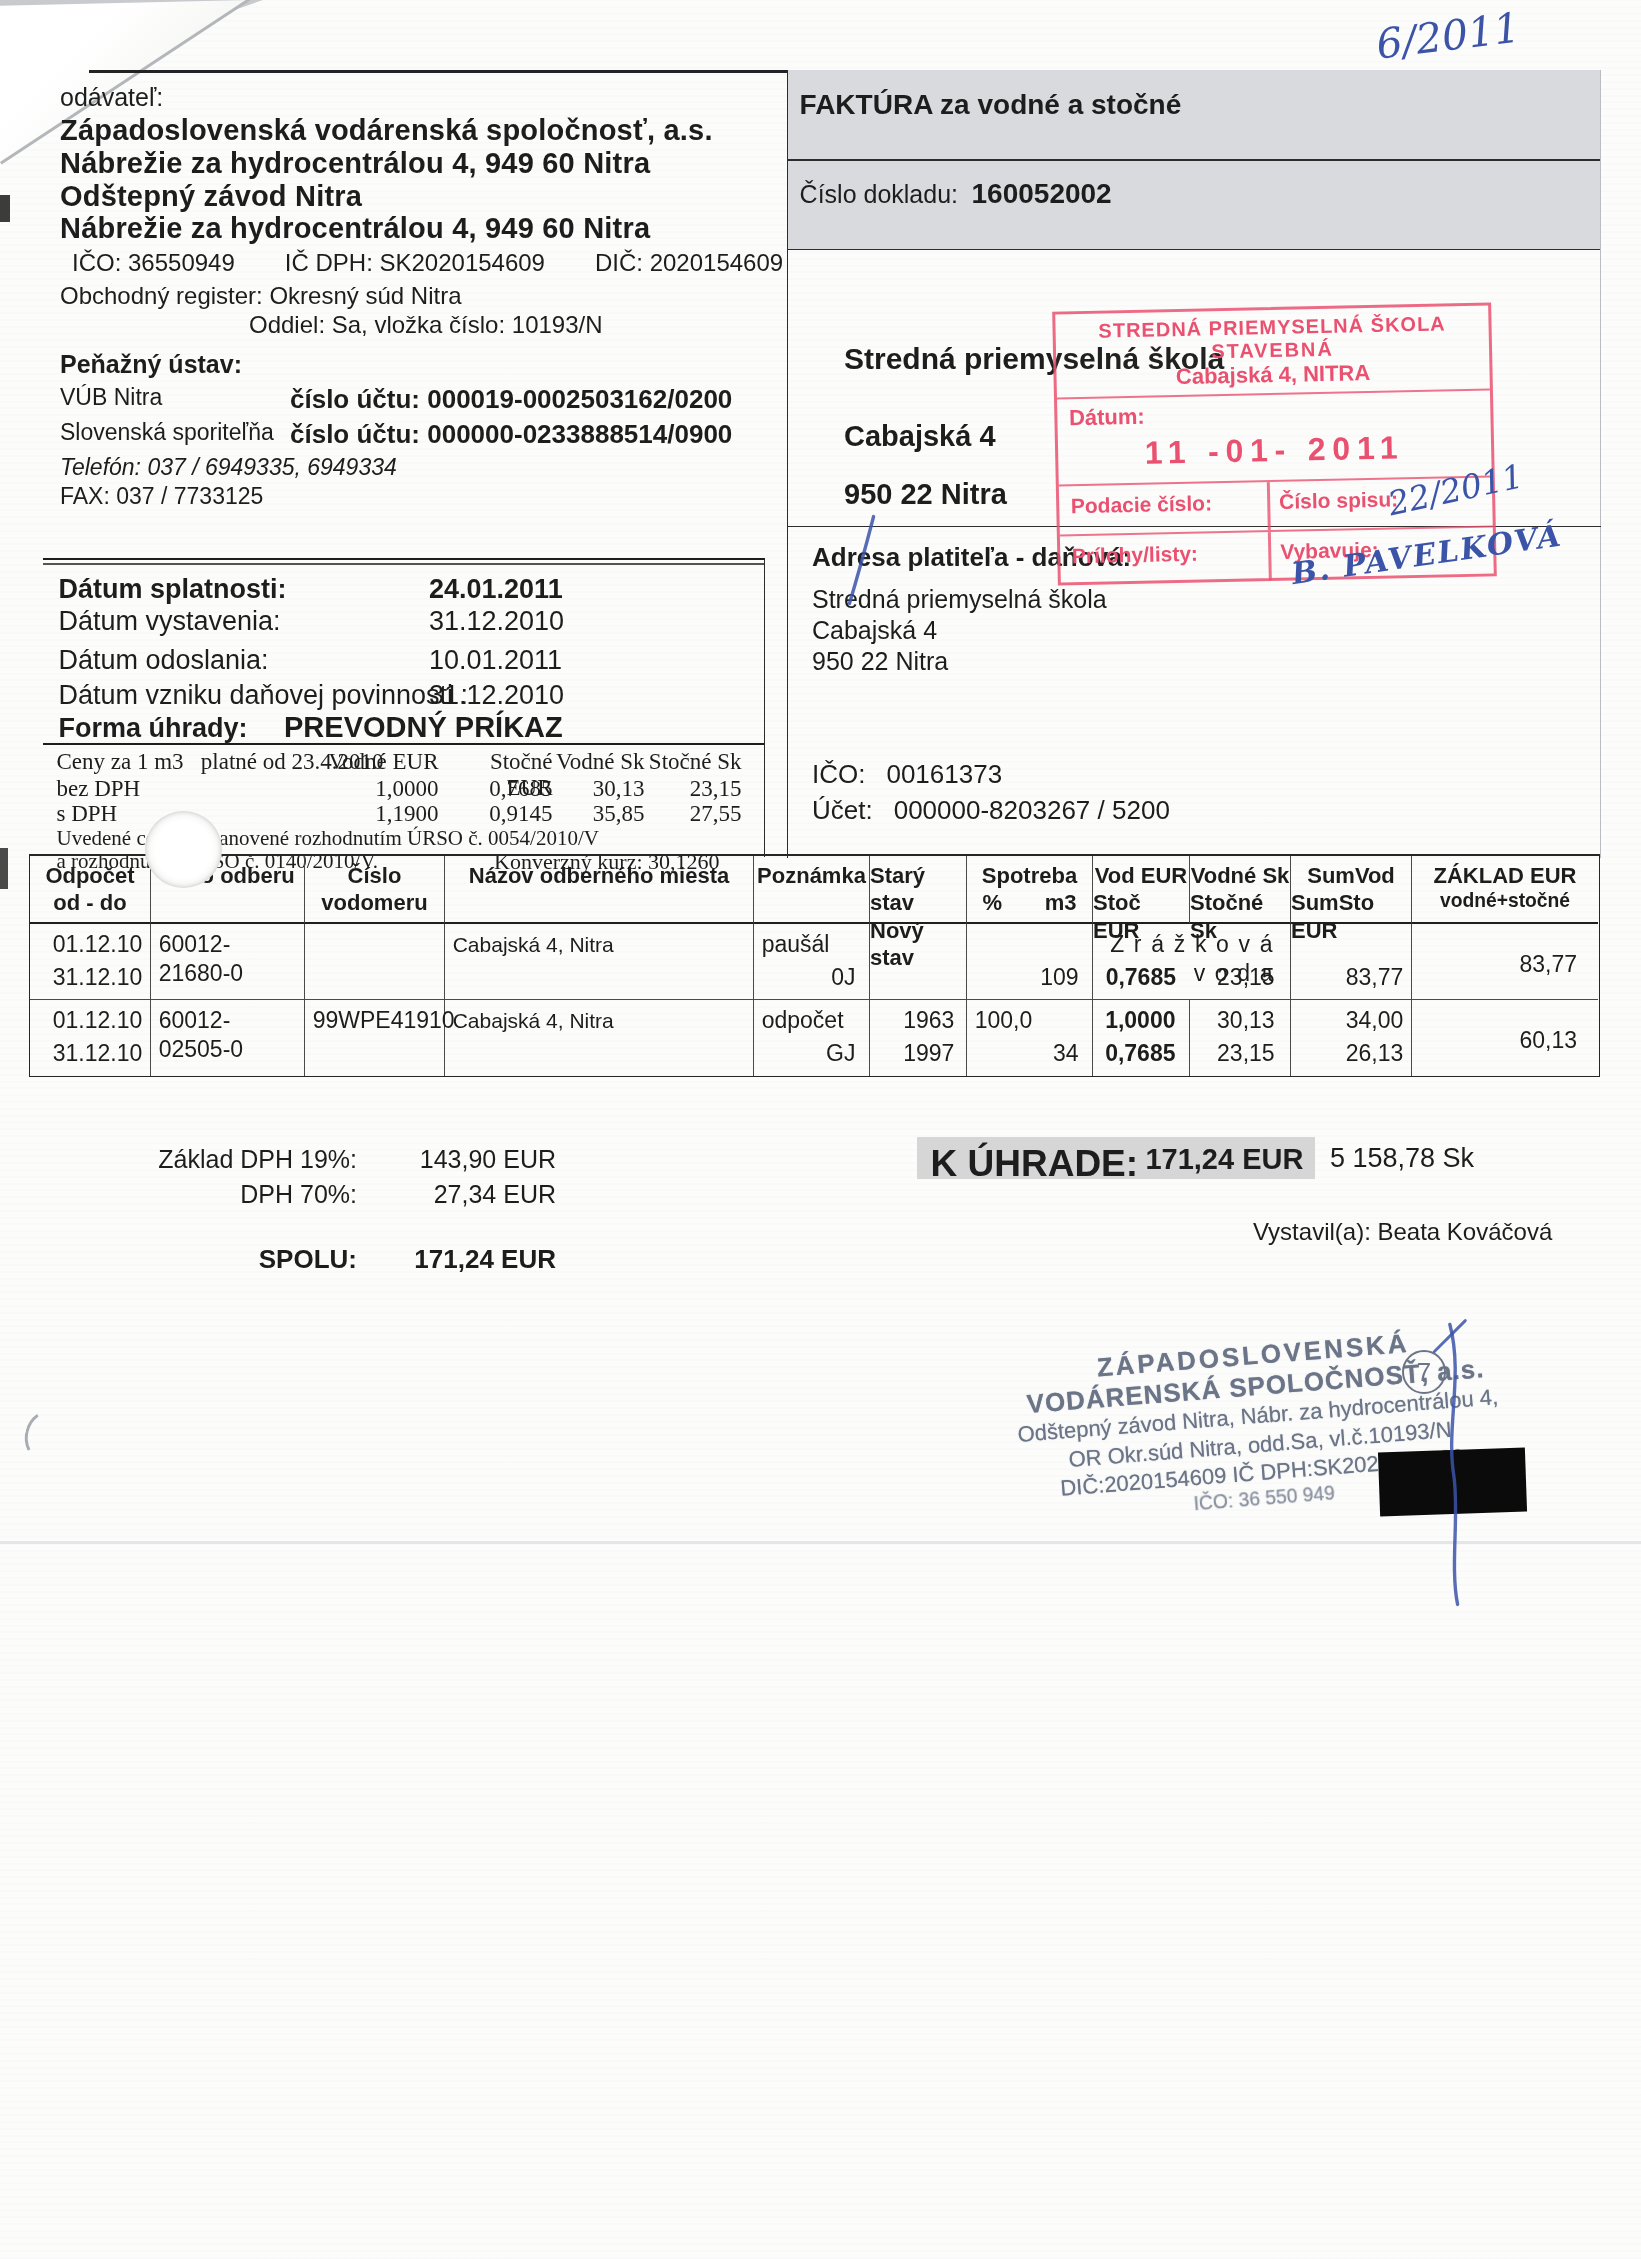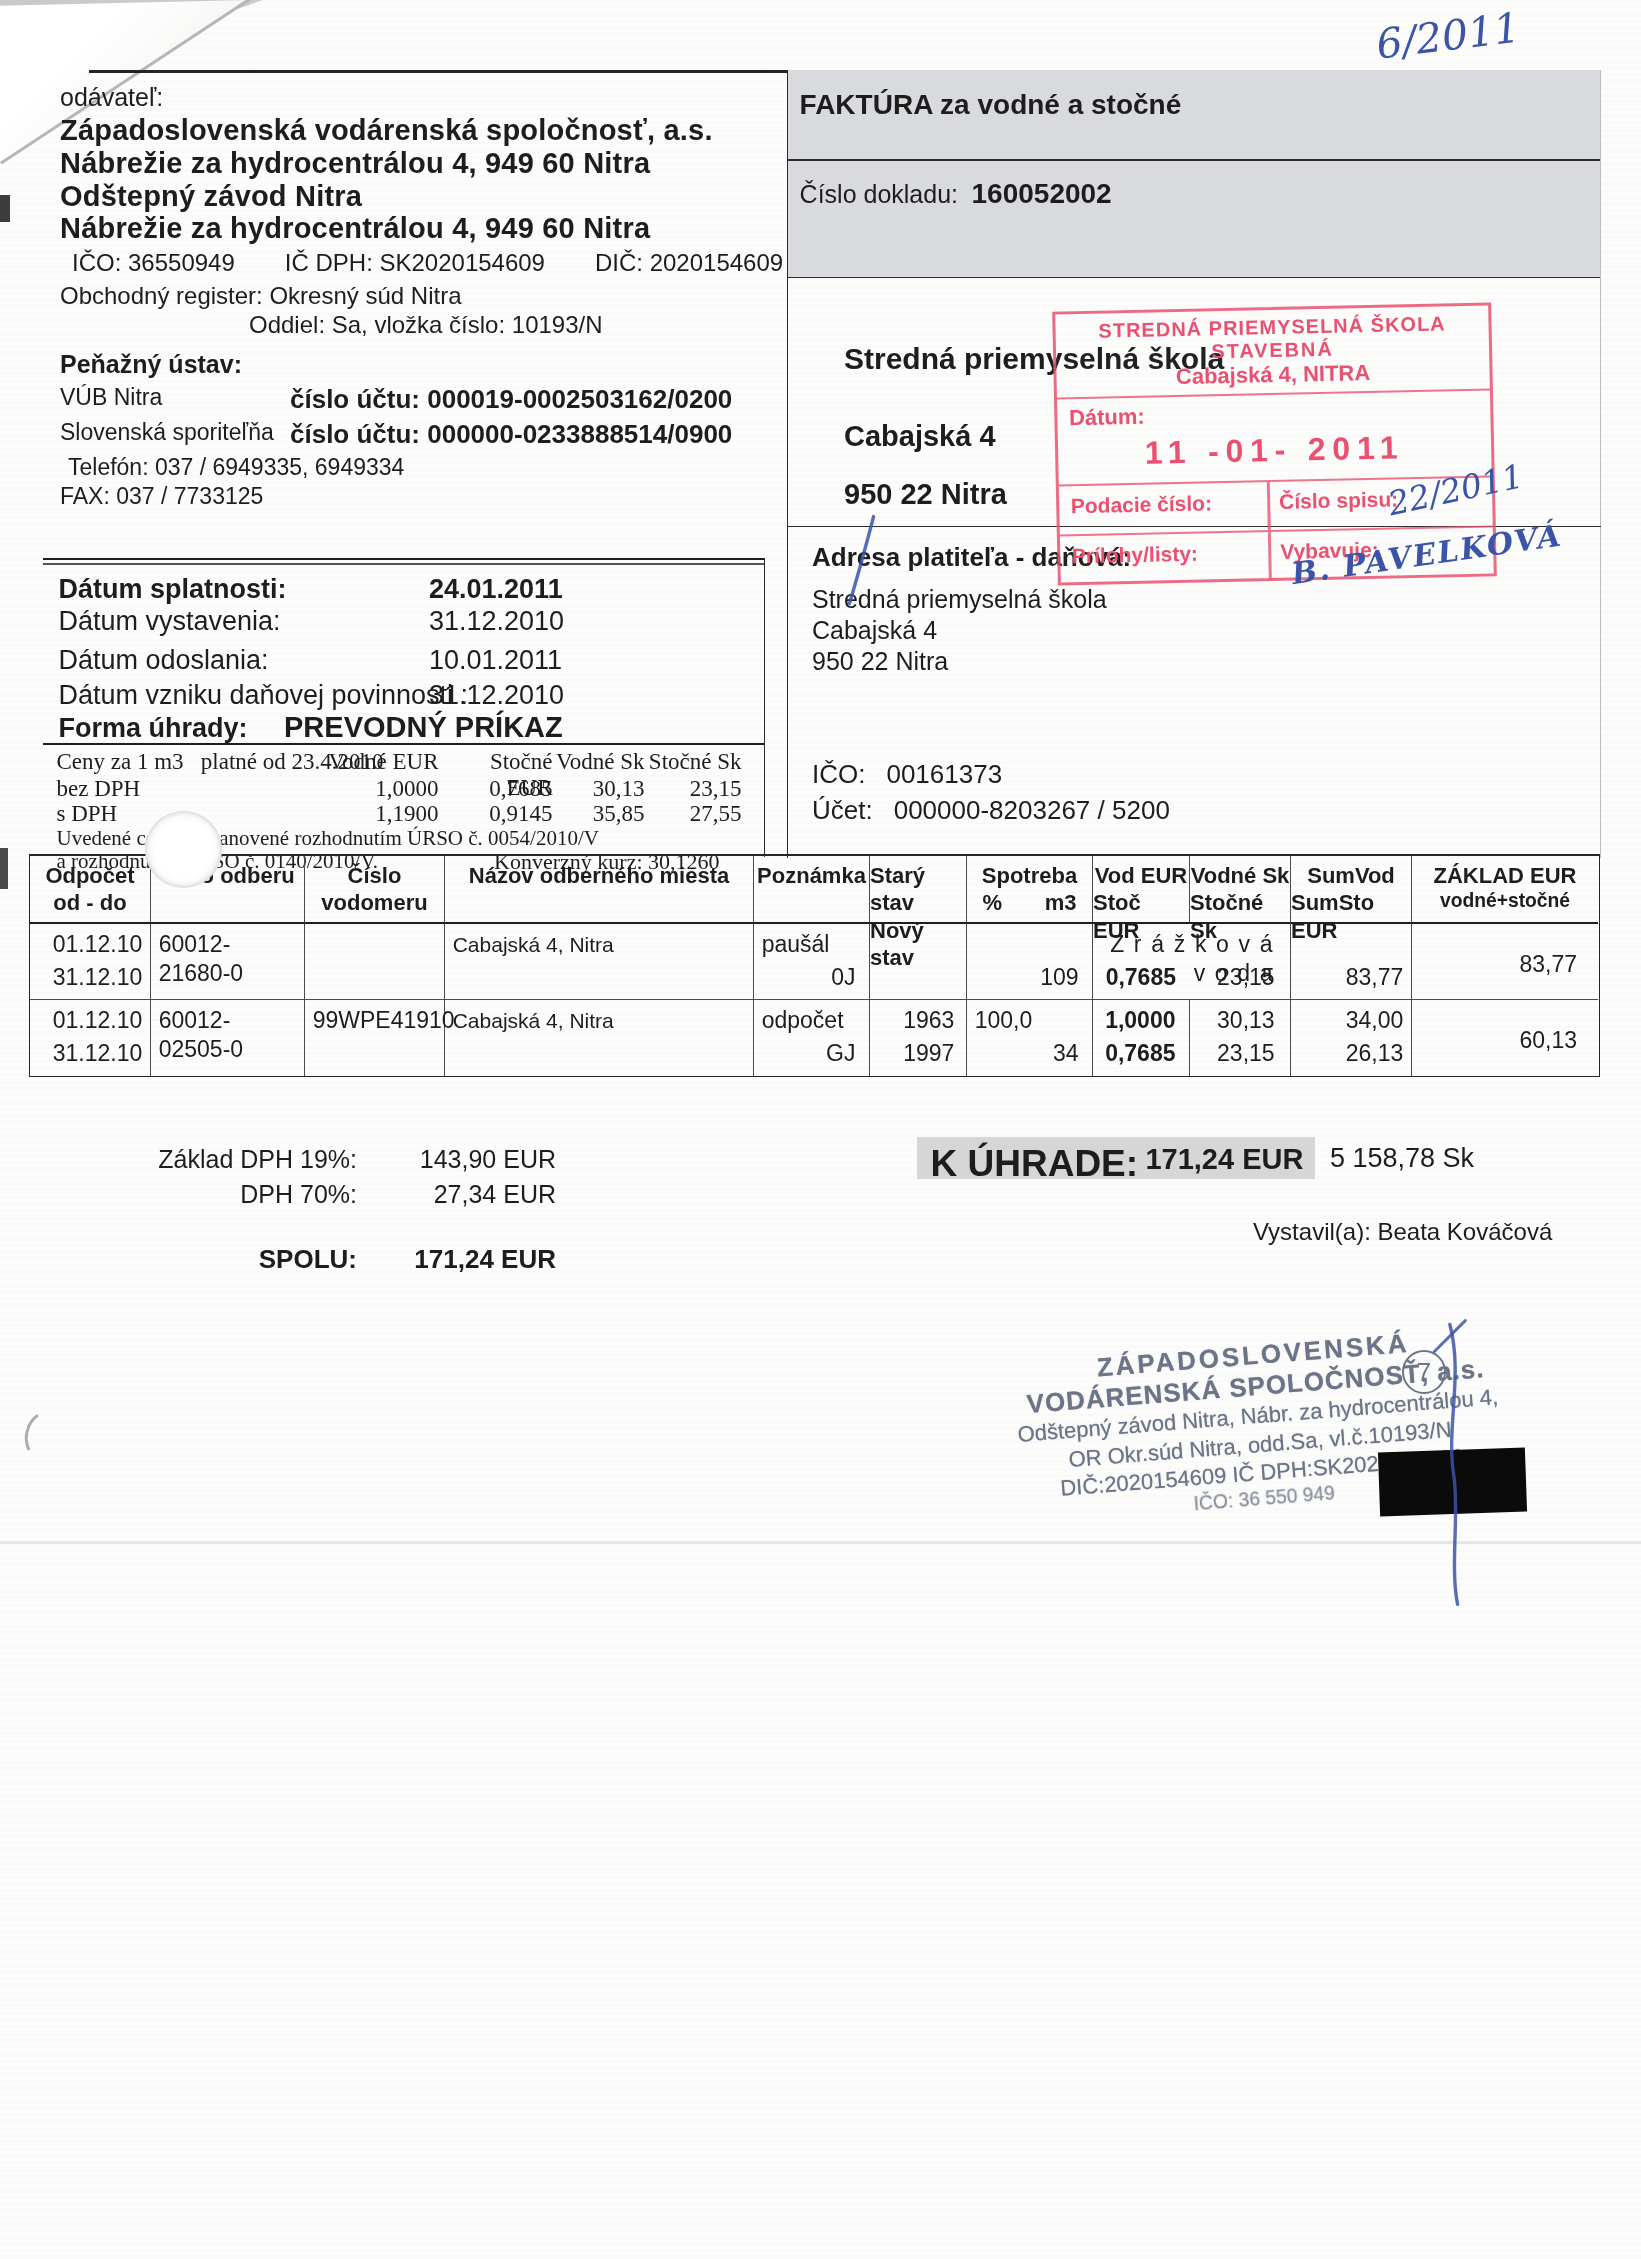--- a/index.html
+++ b/index.html
@@ -25,21 +25,21 @@
   
   .sup-label{font-size:25px;}
   .sup-bold{font-size:29px;font-weight:bold;letter-spacing:0.2px;}
   .sup-small{font-size:24px;}
   .ids-row{display:flex;gap:50px;font-size:24px;}
   .bank-row{display:flex;font-size:23px;}
   .bank-acc{font-weight:bold;font-size:26px;}
 
   
   .inv-box{position:absolute;left:787px;top:70px;width:814px;height:788px;border-left:1.9px solid #2c2c2c;border-right:1px solid #b9bcc0;}
-  .inv-gray{position:absolute;left:0;top:0;width:100%;height:208px;background:#d9dade;border-bottom:1.9px solid #2c2c2c;}
+  .inv-gray{position:absolute;left:0;top:0;width:100%;height:180px;background:#d9dade;border-bottom:1.9px solid #2c2c2c;}
   .inv-title{position:absolute;left:11.6px;top:19.3px;font-size:28px;font-weight:bold;}
   .inv-doc{position:absolute;left:11.6px;top:108px;font-size:25px;}
   .inv-doc b{font-size:28px;margin-left:13.5px;}
   .inv-divider{position:absolute;left:0;top:89px;width:100%;height:1.9px;background:#2c2c2c;}
   .recipient{position:absolute;left:56px;top:272px;}
   .recipient .r-name{font-size:30px;font-weight:bold;}
   .recipient .r-line{font-size:29px;font-weight:bold;margin-top:25px;}
 
   
   .payer{position:absolute;left:787px;top:526px;width:814px;height:331px;border-top:1.9px solid #2c2c2c;}
@@ -161,21 +161,21 @@
   <div class="abs sup-small" style="left:249px;top:311px;">Oddiel: Sa, vložka číslo: 10193/N</div>
   <div class="abs sup-label bold" style="left:60px;top:350px;">Peňažný ústav:</div>
   <div class="abs bank-row" style="left:60px;top:384px;width:695px;">
     <span style="width:230px;">VÚB Nitra</span>
     <span class="bank-acc">číslo účtu: 000019-0002503162/0200</span>
   </div>
   <div class="abs bank-row" style="left:60px;top:419px;width:695px;">
     <span style="width:230px;">Slovenská sporiteľňa</span>
     <span class="bank-acc">číslo účtu: 000000-0233888514/0900</span>
   </div>
-  <div class="abs sup-small" style="left:68px;top:454px;font-size:23px;">Telefón: 037 / 6949335, 6949334</div>
+  <div class="abs sup-small" style="left:60px;top:454px;font-size:23px;font-style:italic;">Telefón: 037 / 6949335, 6949334</div>
   <div class="abs sup-small" style="left:60px;top:483px;font-size:23px;">FAX: 037 / 7733125</div>
 
   <div class="inv-box">
     <div class="inv-gray">
       <div class="inv-title">FAKTÚRA za vodné a stočné</div>
       <div class="inv-divider"></div>
       <div class="inv-doc">
         <span>Číslo dokladu:</span><b>160052002</b>
       </div>
     </div>

